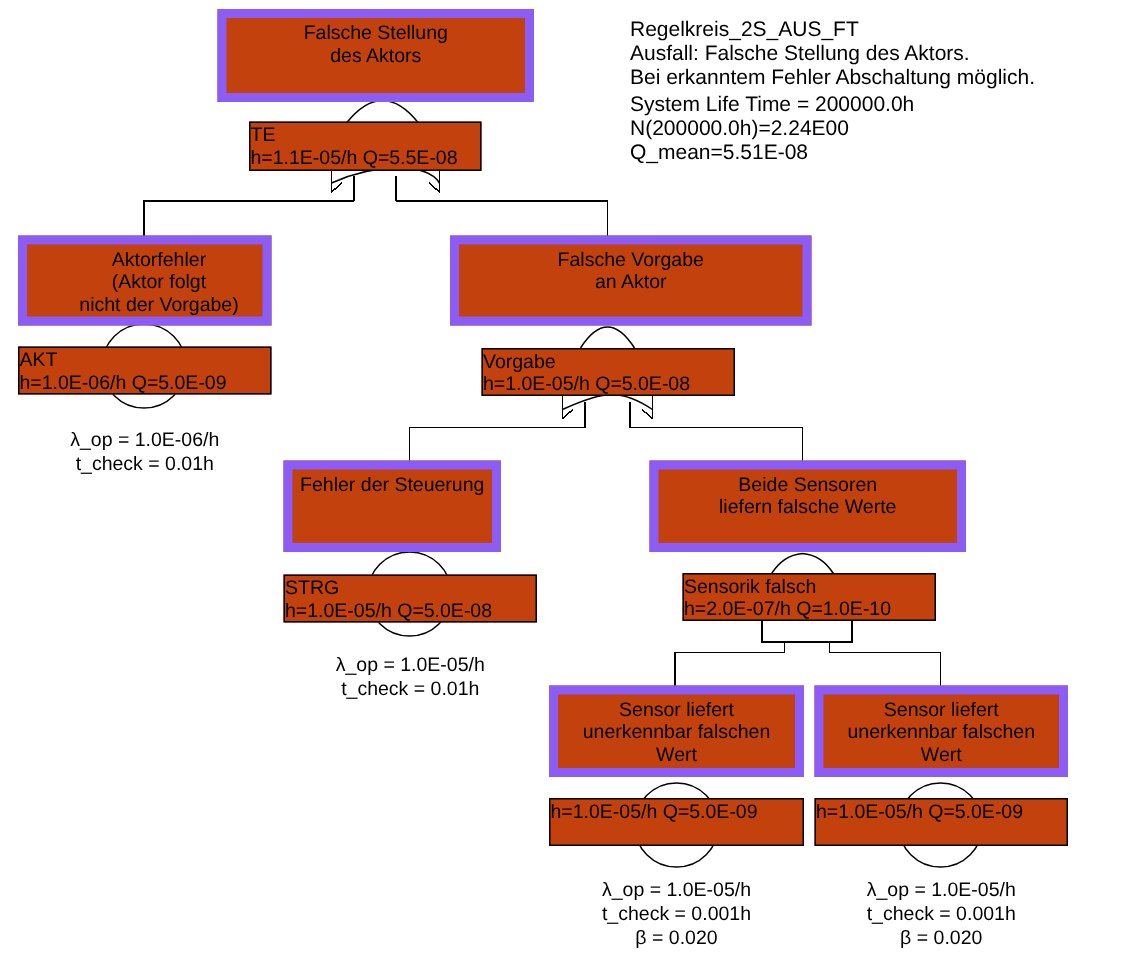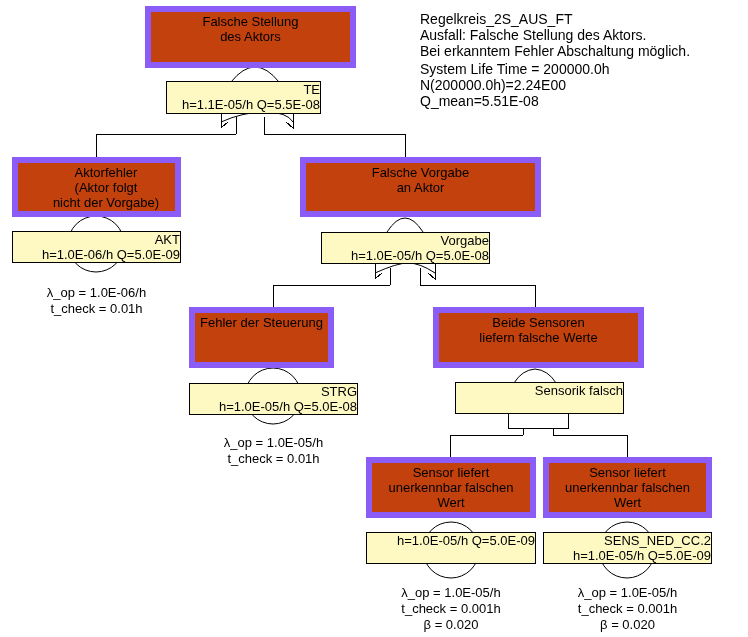--- a/index.html
+++ b/index.html
@@ -3,22 +3,22 @@
 <meta charset="utf-8">
 <style>
   html, body { margin:0; padding:0; background:#ffffff; }
   body { width:748px; height:637px; position:relative; overflow:hidden;
          font-family:"Liberation Sans", "DejaVu Sans", sans-serif; color:#000; }
   svg.lines { position:absolute; left:0; top:0; width:748px; height:637px; }
   svg.lines * { shape-rendering:crispEdges; }
   svg.lines .soft { shape-rendering:auto; }
   .evbox { position:absolute; border:6px solid #8b5cf6; background:#c2410c; box-sizing:border-box;
            text-align:center; font-size:13px; line-height:15px; padding-top:2px; white-space:pre-line; }
-  .gatebox { position:absolute; border:1px solid #000; background:#fef9c3; box-sizing:border-box;
-             text-align:right; font-size:13px; line-height:15px; white-space:nowrap; }
+  .gatebox { position:absolute; border:1px solid #000; background:#c2410c; box-sizing:border-box;
+             text-align:left; font-size:13px; line-height:15px; white-space:nowrap; }
   .gatebox span { display:block; }
   .params { position:absolute; text-align:center; font-size:13px; line-height:16px; white-space:nowrap; }
   .params span { display:block; }
   .info { position:absolute; left:420px; top:11px; font-size:14px; line-height:16px; white-space:nowrap; }
   .info span { display:block; }
   .info .gap { margin-top:2px; }
 </style>
 </head>
 <body>
 
@@ -111,38 +111,38 @@
 </div>
 <div class="params" style="left:189px; top:435px; width:169px;">
   <span>λ_op = 1.0E-05/h</span>
   <span>t_check = 0.01h</span>
 </div>
 
 <div class="evbox" style="left:433px; top:307px; width:211px; height:61px;">Beide Sensoren
 liefern falsche Werte</div>
 <div class="gatebox" style="left:455px; top:382px; width:169px; height:32px;">
   <span>Sensorik falsch</span>
+  <span>h=2.0E-07/h Q=1.0E-10</span>
 </div>
 
 <div class="evbox" style="left:366px; top:457px; width:170px; height:61px;">Sensor liefert
 unerkennbar falschen
 Wert</div>
 <div class="gatebox" style="left:366px; top:532px; width:170px; height:32px;">
   <span>h=1.0E-05/h Q=5.0E-09</span>
 </div>
 <div class="params" style="left:366px; top:585px; width:170px;">
   <span>λ_op = 1.0E-05/h</span>
   <span>t_check = 0.001h</span>
   <span>β = 0.020</span>
 </div>
 
 <div class="evbox" style="left:543px; top:457px; width:169px; height:61px;">Sensor liefert
 unerkennbar falschen
 Wert</div>
 <div class="gatebox" style="left:543px; top:532px; width:169px; height:32px;">
-  <span>SENS_NED_CC.2</span>
   <span>h=1.0E-05/h Q=5.0E-09</span>
 </div>
 <div class="params" style="left:543px; top:585px; width:169px;">
   <span>λ_op = 1.0E-05/h</span>
   <span>t_check = 0.001h</span>
   <span>β = 0.020</span>
 </div>
 
 </body></html>

